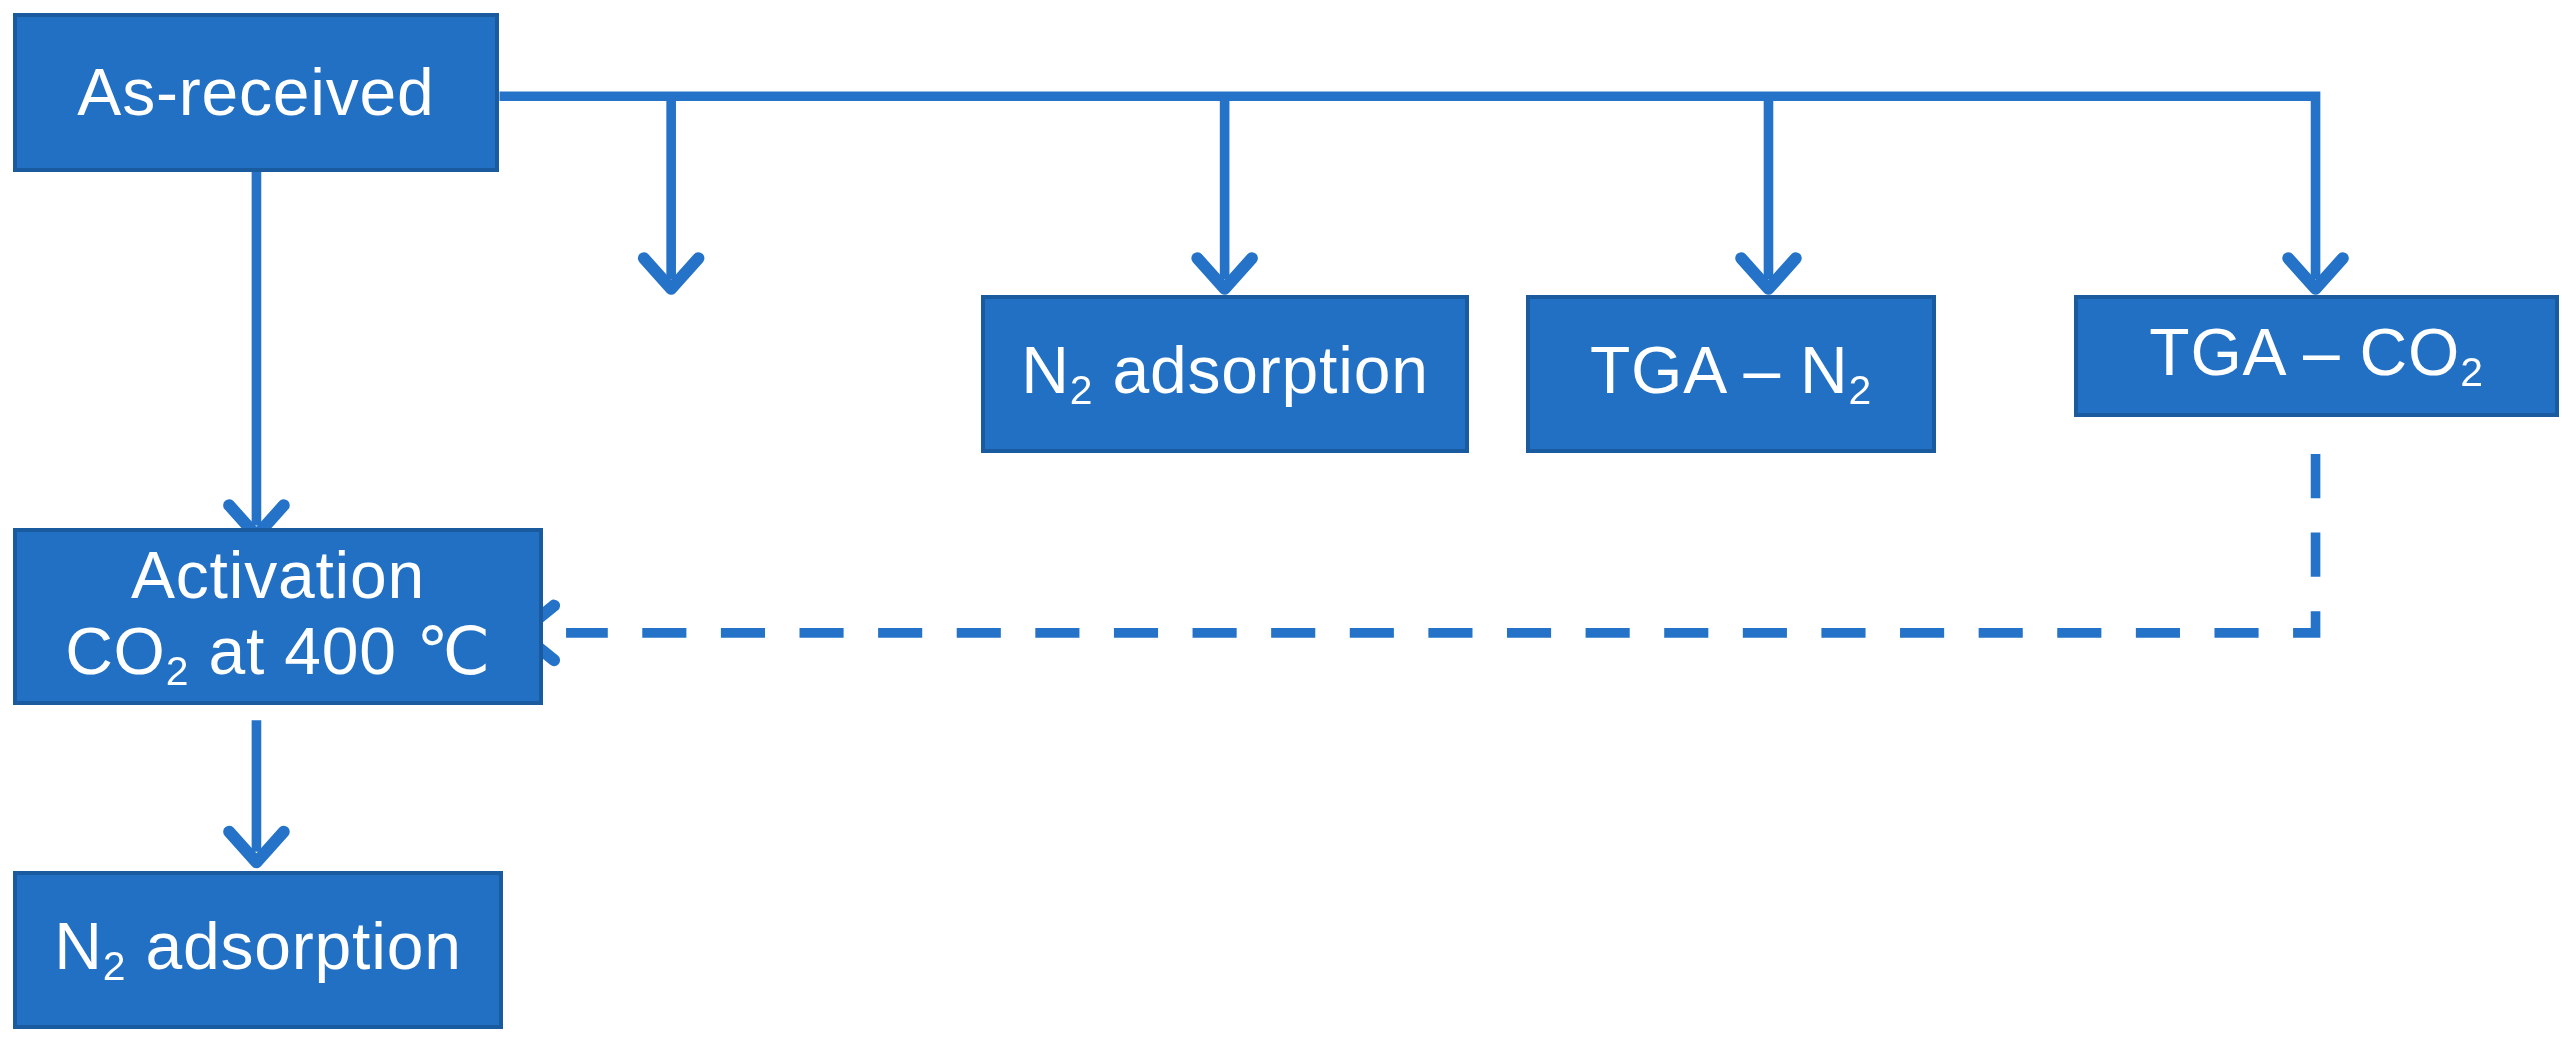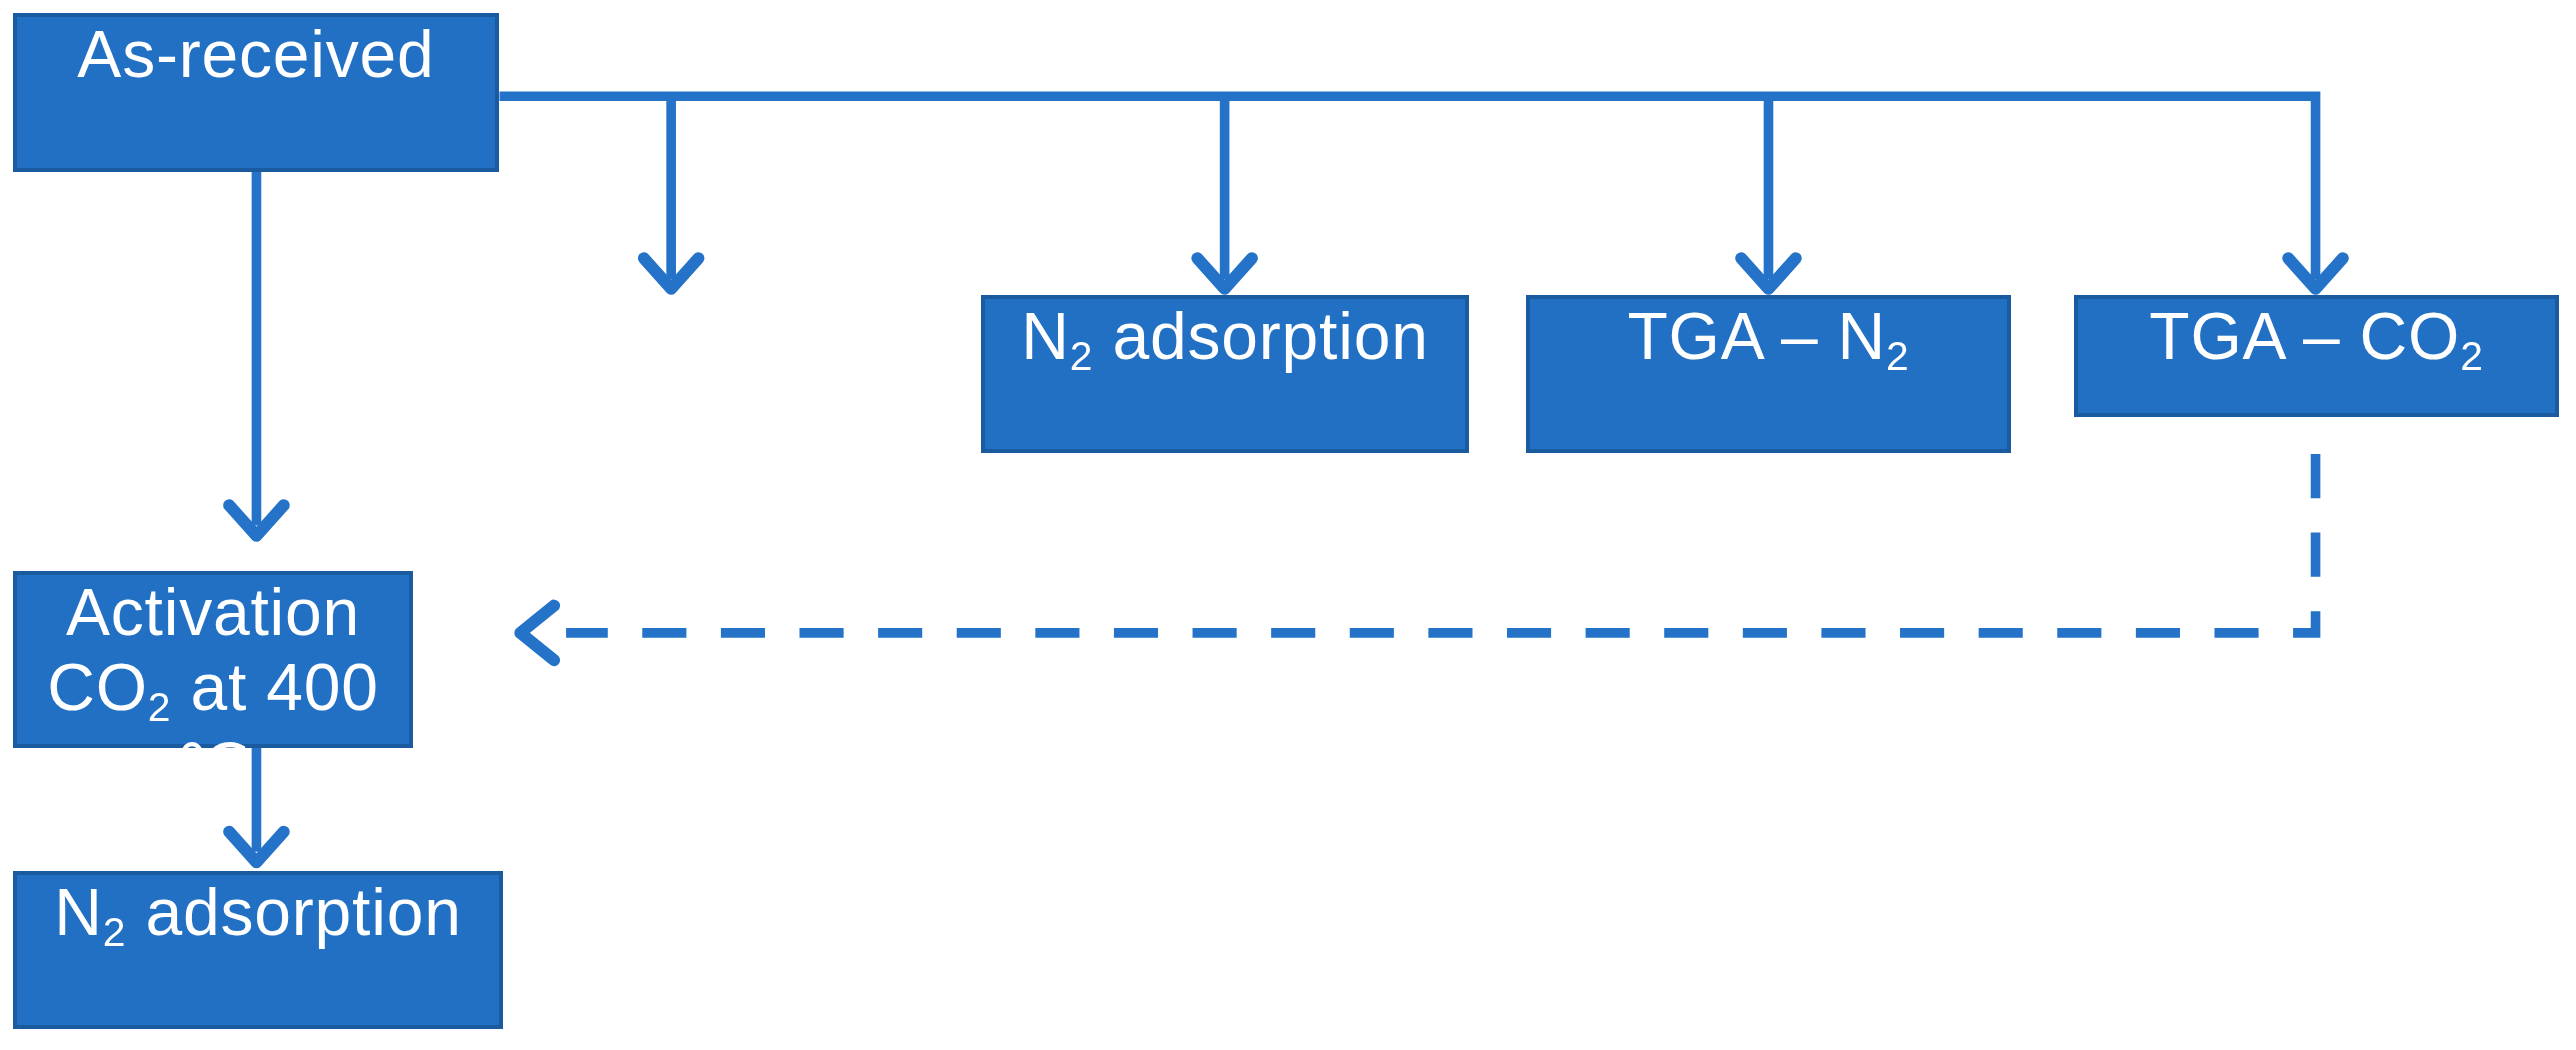--- a/index.html
+++ b/index.html
@@ -38,36 +38,36 @@
   }
   .node {
     position: absolute;
     box-sizing: border-box;
     background: var(--node-fill, #2170C4);
     border: 4px solid var(--node-border, #1A5A9E);
     color: var(--node-text, #ffffff);
     display: flex;
     flex-direction: column;
     align-items: center;
-    justify-content: flex-start;
+    justify-content: center;
     text-align: center;
     font-size: 66px;
     line-height: 1.14;
     letter-spacing: 0.8px;
   }
   .node .sub {
     font-size: 0.62em;
     vertical-align: -0.28em;
   }
   #box-as-received   { left: 13px;   top: 13px;   width: 486px; height: 159px; }
   #box-sem           { left: 427px;  top: 295px;  width: 488px; height: 158px; }
   #box-n2-top        { left: 981px; top: 295px;  width: 488px; height: 158px; }
-  #box-tga-n2        { left: 1526px; top: 295px;  width: 485px; height: 158px; }
+  #box-tga-n2        { left: 1526px; top: 295px;  width: 410px; height: 158px; }
   #box-tga-co2       { left: 2074px; top: 295px;  width: 485px; height: 122px; }
-  #box-activation    { left: 13px;   top: 571px;  width: 400px; height: 177px; }
+  #box-activation    { left: 13px;   top: 528px;  width: 530px; height: 177px; }
   #box-n2-bottom     { left: 13px;   top: 871px; width: 490px; height: 158px; }
 </style>
 </head>
 <body>
 
 <div id="canvas">
 
   <svg id="connector-layer" viewBox="0 0 3210 1309" xmlns="http://www.w3.org/2000/svg">
 
     <path class="edge" d="M 622 120 H 2886 V 348"></path>

